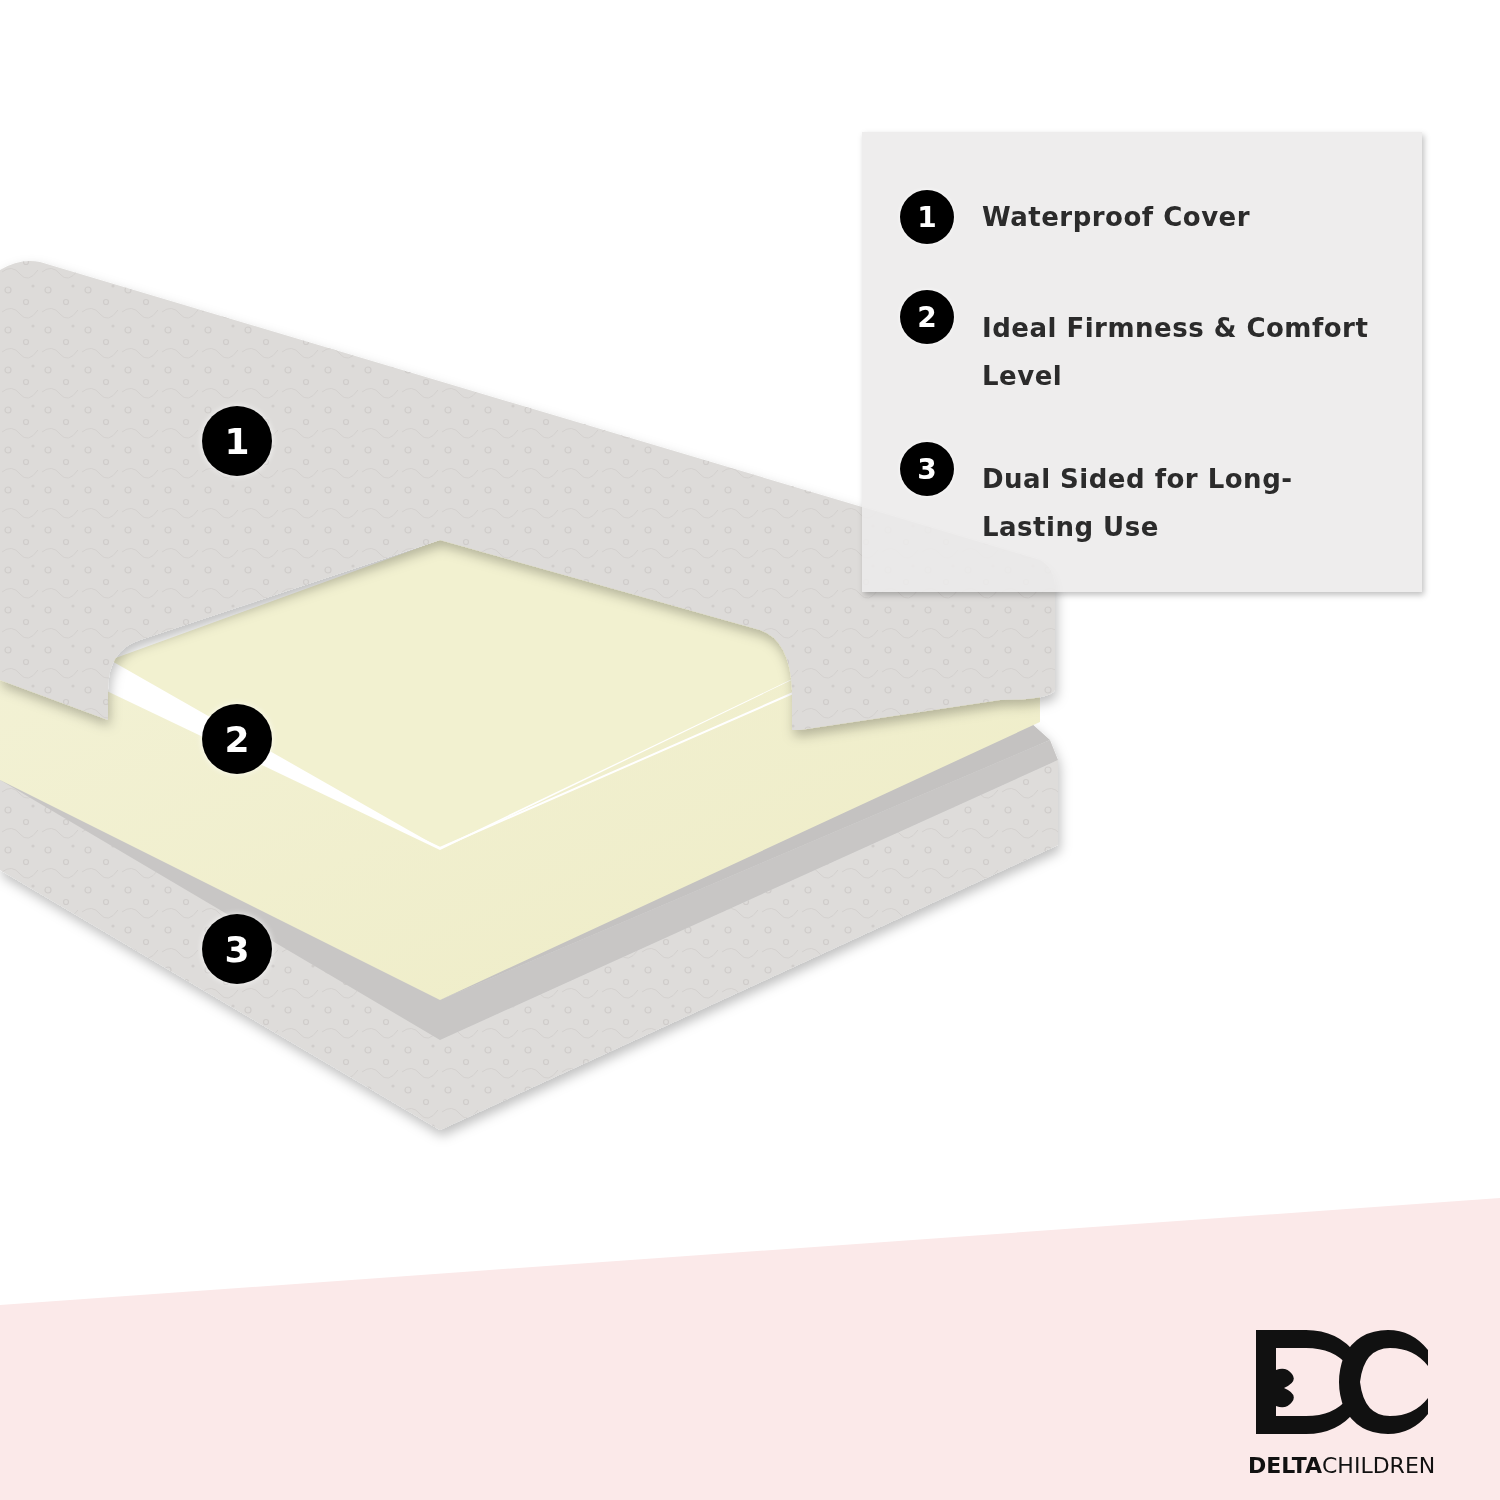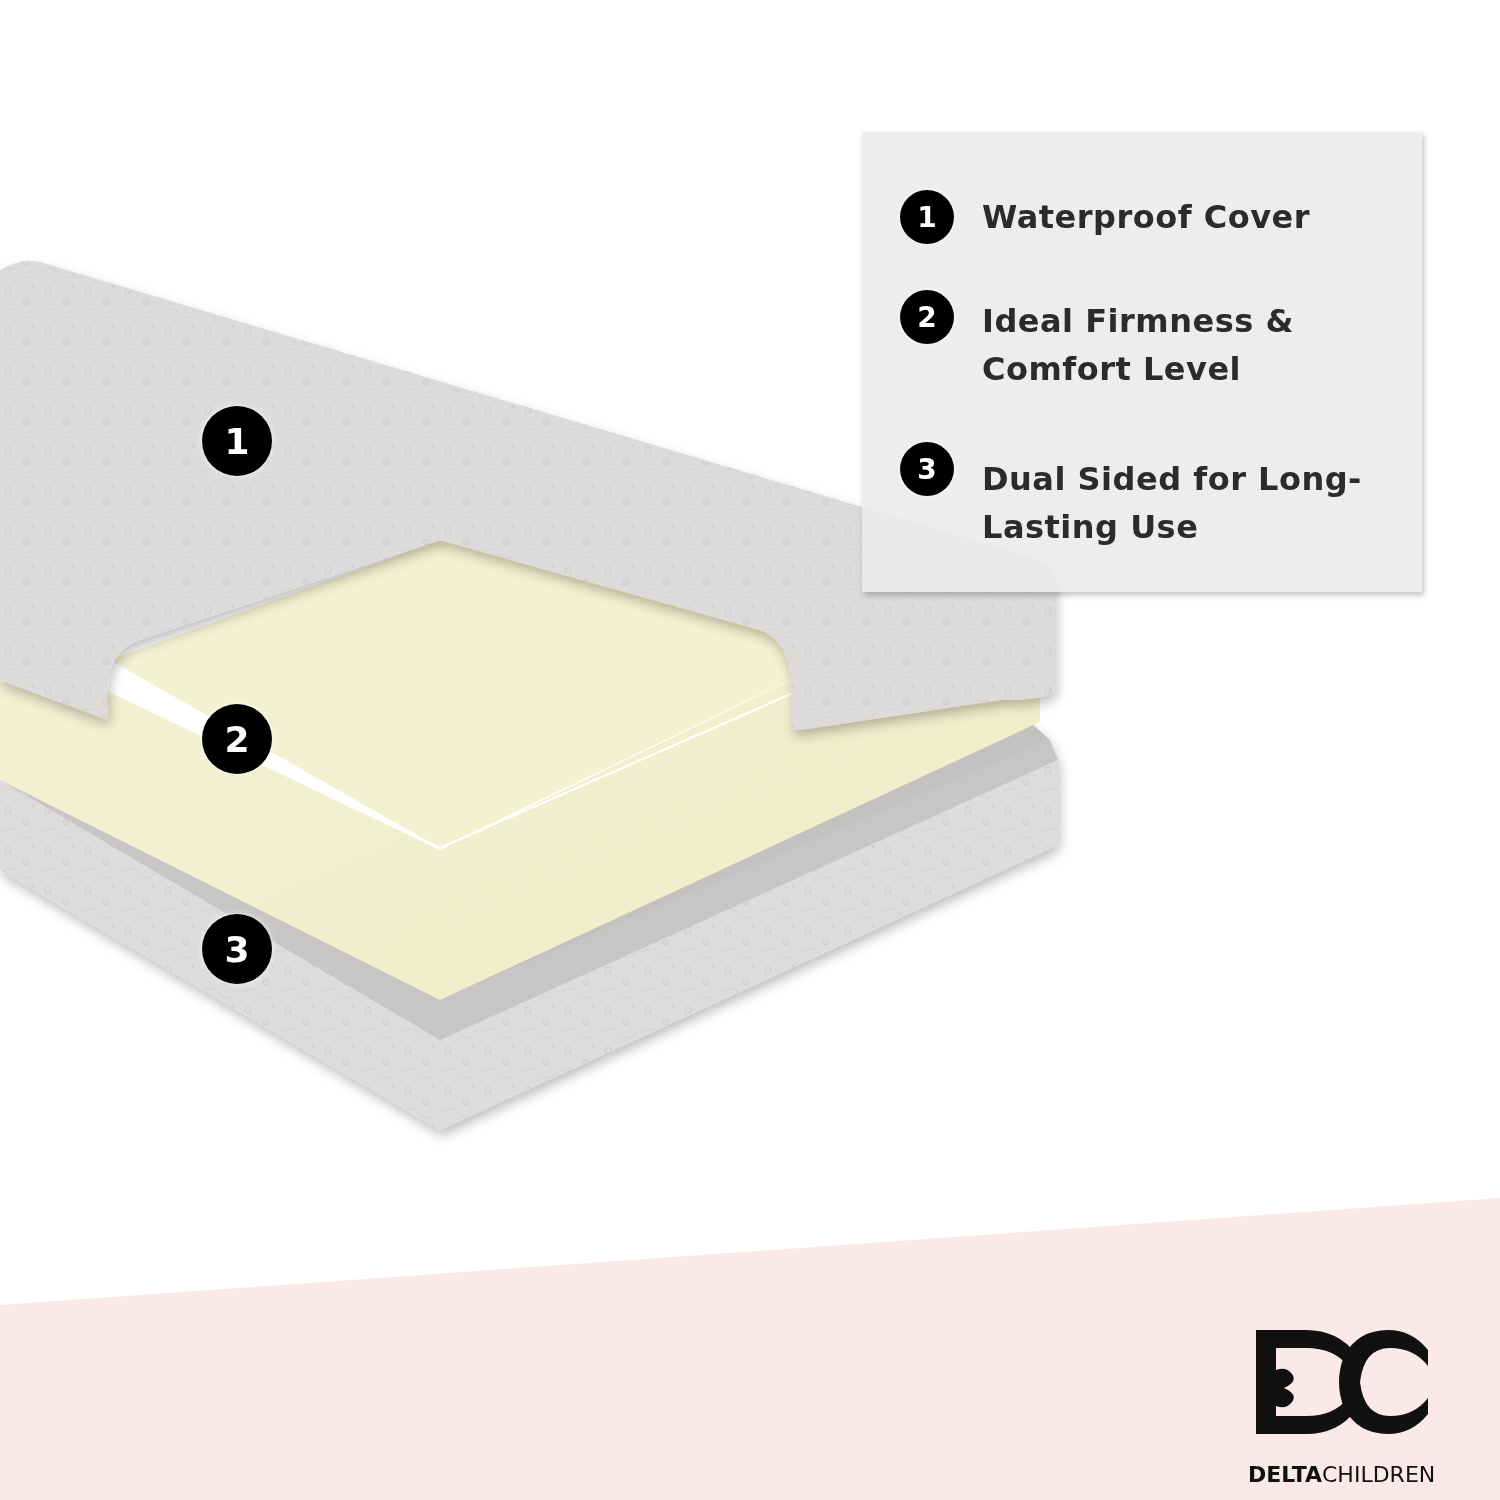--- a/index.html
+++ b/index.html
@@ -2,24 +2,24 @@
 <html><head>
 <meta charset="utf-8">
 <style>
   html,body{margin:0;padding:0;}
   body{width:1500px;height:1500px;position:relative;overflow:hidden;background:#ffffff;font-family:"DejaVu Sans","Liberation Sans",sans-serif;}
   .stage{position:absolute;left:0;top:0;width:1500px;height:1500px;}
   svg.art{position:absolute;left:0;top:0;width:1500px;height:1500px;}
   .legend{position:absolute;left:862px;top:132px;width:560px;height:460px;background:rgba(236,234,234,0.88);box-shadow:2px 3px 6px rgba(0,0,0,0.25);}
   .legend-item{position:absolute;left:38px;display:flex;align-items:flex-start;}
   .badge{width:54px;height:54px;border-radius:50%;background:#000;color:#fff;font-weight:bold;font-size:28px;display:flex;align-items:center;justify-content:center;box-shadow:0 0 4px rgba(255,255,255,0.9);flex:none;}
-  .legend-text{margin-left:28px;font-size:32px;line-height:48px;color:#2b2b2b;font-weight:600;letter-spacing:0.5px;margin-top:0;}
+  .legend-text{margin-left:28px;font-size:26px;line-height:48px;color:#2b2b2b;font-weight:600;letter-spacing:0.5px;margin-top:0;}
   .callout{position:absolute;width:70px;height:70px;border-radius:50%;background:#000;color:#fff;font-weight:bold;font-size:36px;display:flex;align-items:center;justify-content:center;box-shadow:0 0 6px rgba(255,255,255,0.8);}
   .logo{position:absolute;left:1248px;top:1326px;width:190px;}
-  .logo-text{font-size:22px;color:#111;letter-spacing:0px;margin-top:20px;white-space:nowrap;}
+  .logo-text{font-size:22px;color:#111;letter-spacing:0px;margin-top:11px;white-space:nowrap;}
   .logo-text b{font-weight:bold;}
   .logo-text span{font-weight:normal;}
 </style>
 </head>
 <body>
 
 <div class="stage">
 
   <svg class="art" viewBox="0 0 1500 1500">
     <defs>
@@ -63,21 +63,21 @@
   <div class="callout" style="left:202px;top:704px;">2</div>
   <div class="callout" style="left:202px;top:914px;">3</div>
 
   <div class="legend">
     <div class="legend-item" style="top:58px;">
       <div class="badge">1</div>
       <div class="legend-text" style="margin-top:3px;">Waterproof Cover</div>
     </div>
     <div class="legend-item" style="top:158px;">
       <div class="badge">2</div>
-      <div class="legend-text" style="width:390px;margin-top:7px;">Ideal Firmness &amp; Comfort Level</div>
+      <div class="legend-text" style="width:390px;margin-top:14px;">Ideal Firmness &amp; Comfort Level</div>
     </div>
     <div class="legend-item" style="top:310px;">
       <div class="badge">3</div>
       <div class="legend-text" style="width:420px;margin-top:13px;">Dual Sided for Long-Lasting Use</div>
     </div>
   </div>
 
   <div class="logo">
     <svg width="190" height="112" viewBox="0 0 190 112">
       <path d="M8,4 L58,4 Q90,4 108,28 L100,40 Q86,22 58,22 L28,22 L28,44 Q38,40 44,48 Q50,56 36,62 Q50,68 44,76 Q38,84 28,80 L28,90 L58,90 Q86,90 100,72 L108,84 Q90,108 58,108 L8,108 Z" fill="#111"></path>

